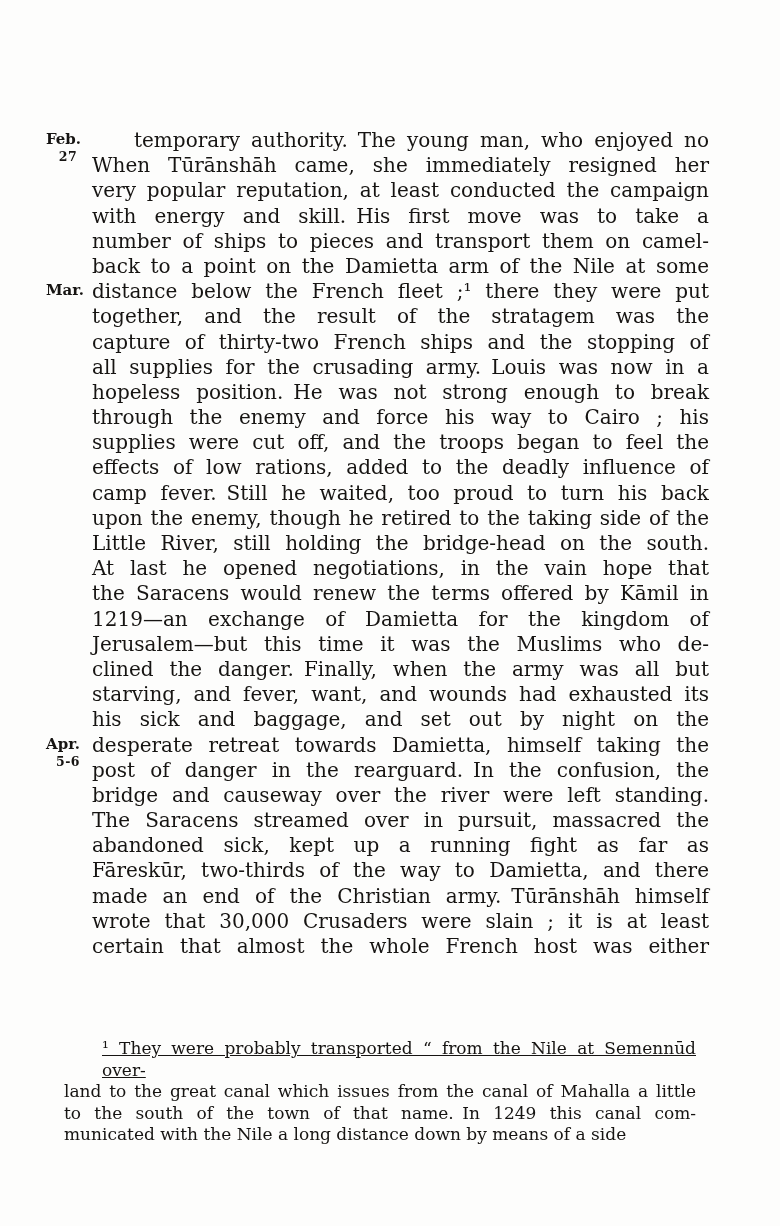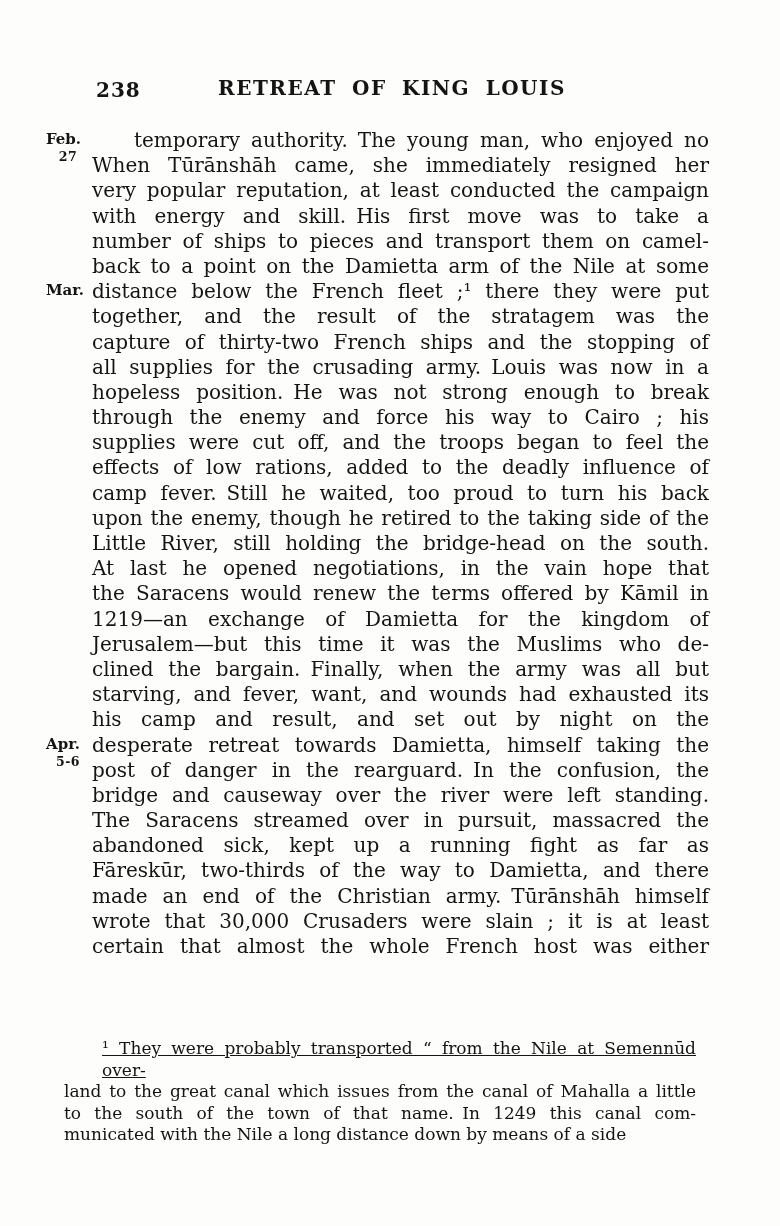--- a/index.html
+++ b/index.html
@@ -101,24 +101,20 @@
     font-weight: 500;
   }
   .fn-line:first-child { padding-left: 38px; text-decoration: underline; }
   .fn-line:last-child { text-align-last: left; }
 </style>
 </head>
 <body>
 
 <div class="page">
 
-  <div class="header">
-    <span class="pagenum">238</span>
-    <h1 class="running-title">RETREAT OF KING LOUIS</h1>
-  </div>
 
   <div class="mnotes" id="margin-notes">
       <div class="mnote" style="top: 2px;">
         <span class="mlabel">Feb.</span>
         <span class="msub">27</span>
       </div>
       <div class="mnote" style="top: 153.2px;">
         <span class="mlabel">Mar.</span>
       </div>
       <div class="mnote" style="top: 606.8px;">
@@ -142,23 +138,23 @@
       <div class="line">through the enemy and force his way to Cairo ; his</div>
       <div class="line">supplies were cut off, and the troops began to feel the</div>
       <div class="line">effects of low rations, added to the deadly influence of</div>
       <div class="line">camp fever. Still he waited, too proud to turn his back</div>
       <div class="line">upon the enemy, though he retired to the taking side of the</div>
       <div class="line">Little River, still holding the bridge-head on the south.</div>
       <div class="line">At last he opened negotiations, in the vain hope that</div>
       <div class="line">the Saracens would renew the terms offered by Kāmil in</div>
       <div class="line">1219—an exchange of Damietta for the kingdom of</div>
       <div class="line">Jerusalem—but this time it was the Muslims who de-</div>
-      <div class="line">clined the bargain. Finally, when the army was all but</div>
+      <div class="line">clined the danger. Finally, when the army was all but</div>
       <div class="line">starving, and fever, want, and wounds had exhausted its</div>
-      <div class="line">his camp and result, and set out by night on the</div>
+      <div class="line">his sick and baggage, and set out by night on the</div>
       <div class="line">desperate retreat towards Damietta, himself taking the</div>
       <div class="line">post of danger in the rearguard. In the confusion, the</div>
       <div class="line">bridge and causeway over the river were left standing.</div>
       <div class="line">The Saracens streamed over in pursuit, massacred the</div>
       <div class="line">abandoned sick, kept up a running fight as far as</div>
       <div class="line">Fāreskūr, two-thirds of the way to Damietta, and there</div>
       <div class="line">made an end of the Christian army. Tūrānshāh himself</div>
       <div class="line">wrote that 30,000 Crusaders were slain ; it is at least</div>
       <div class="line">certain that almost the whole French host was either</div>
     </div>

